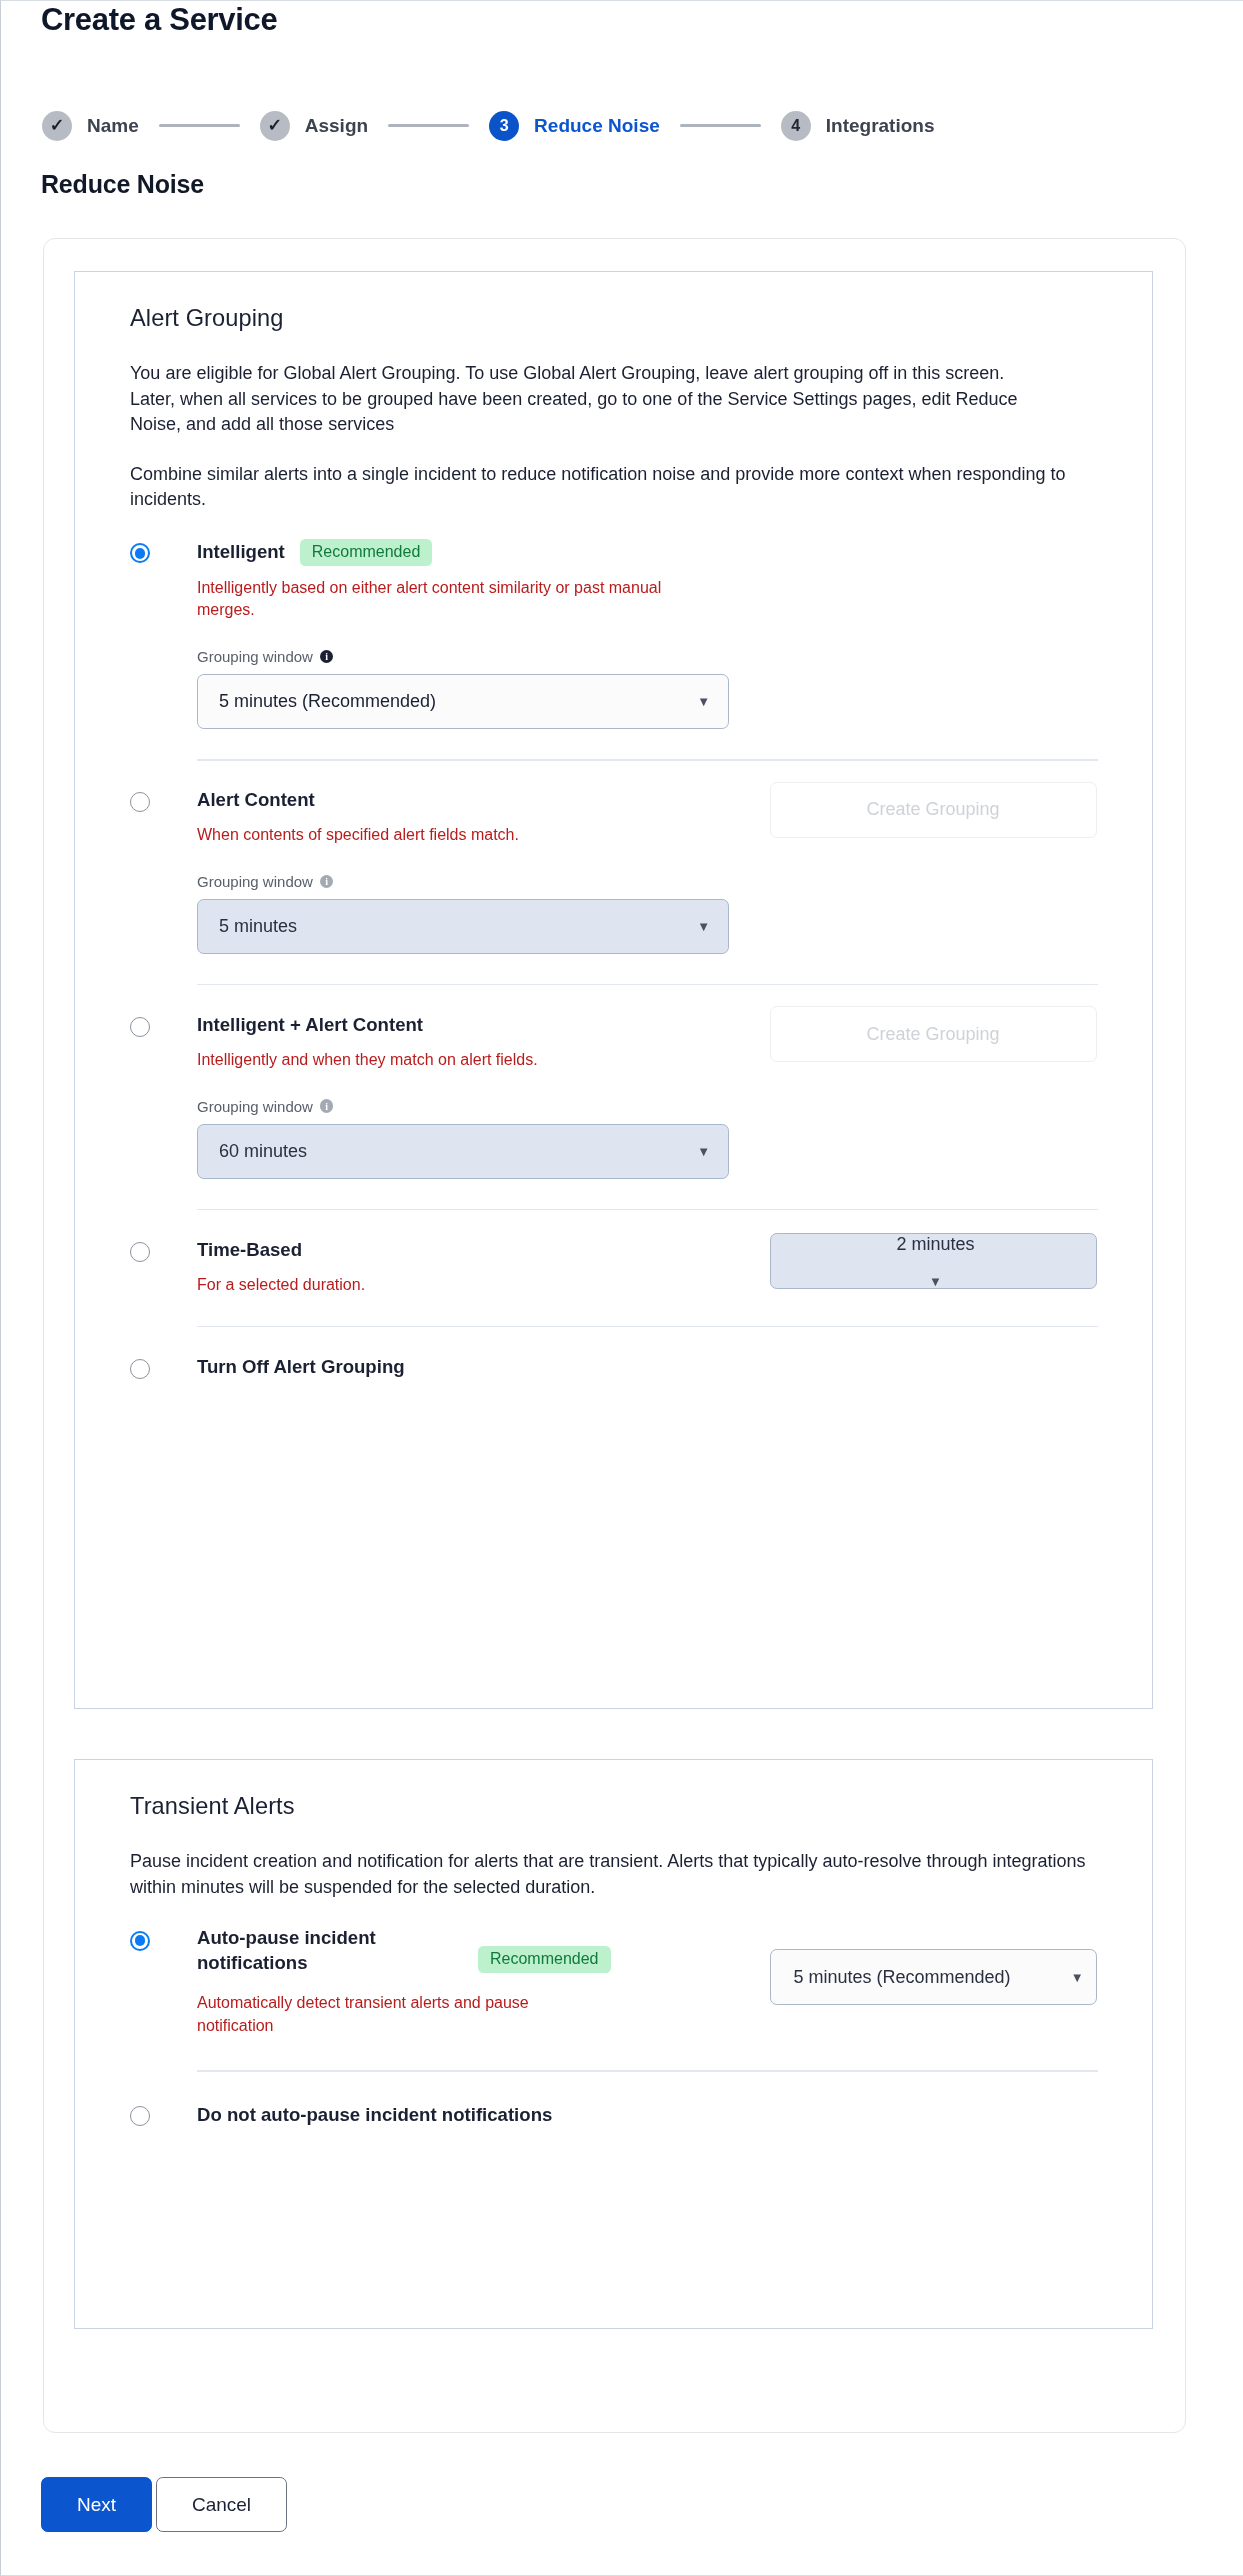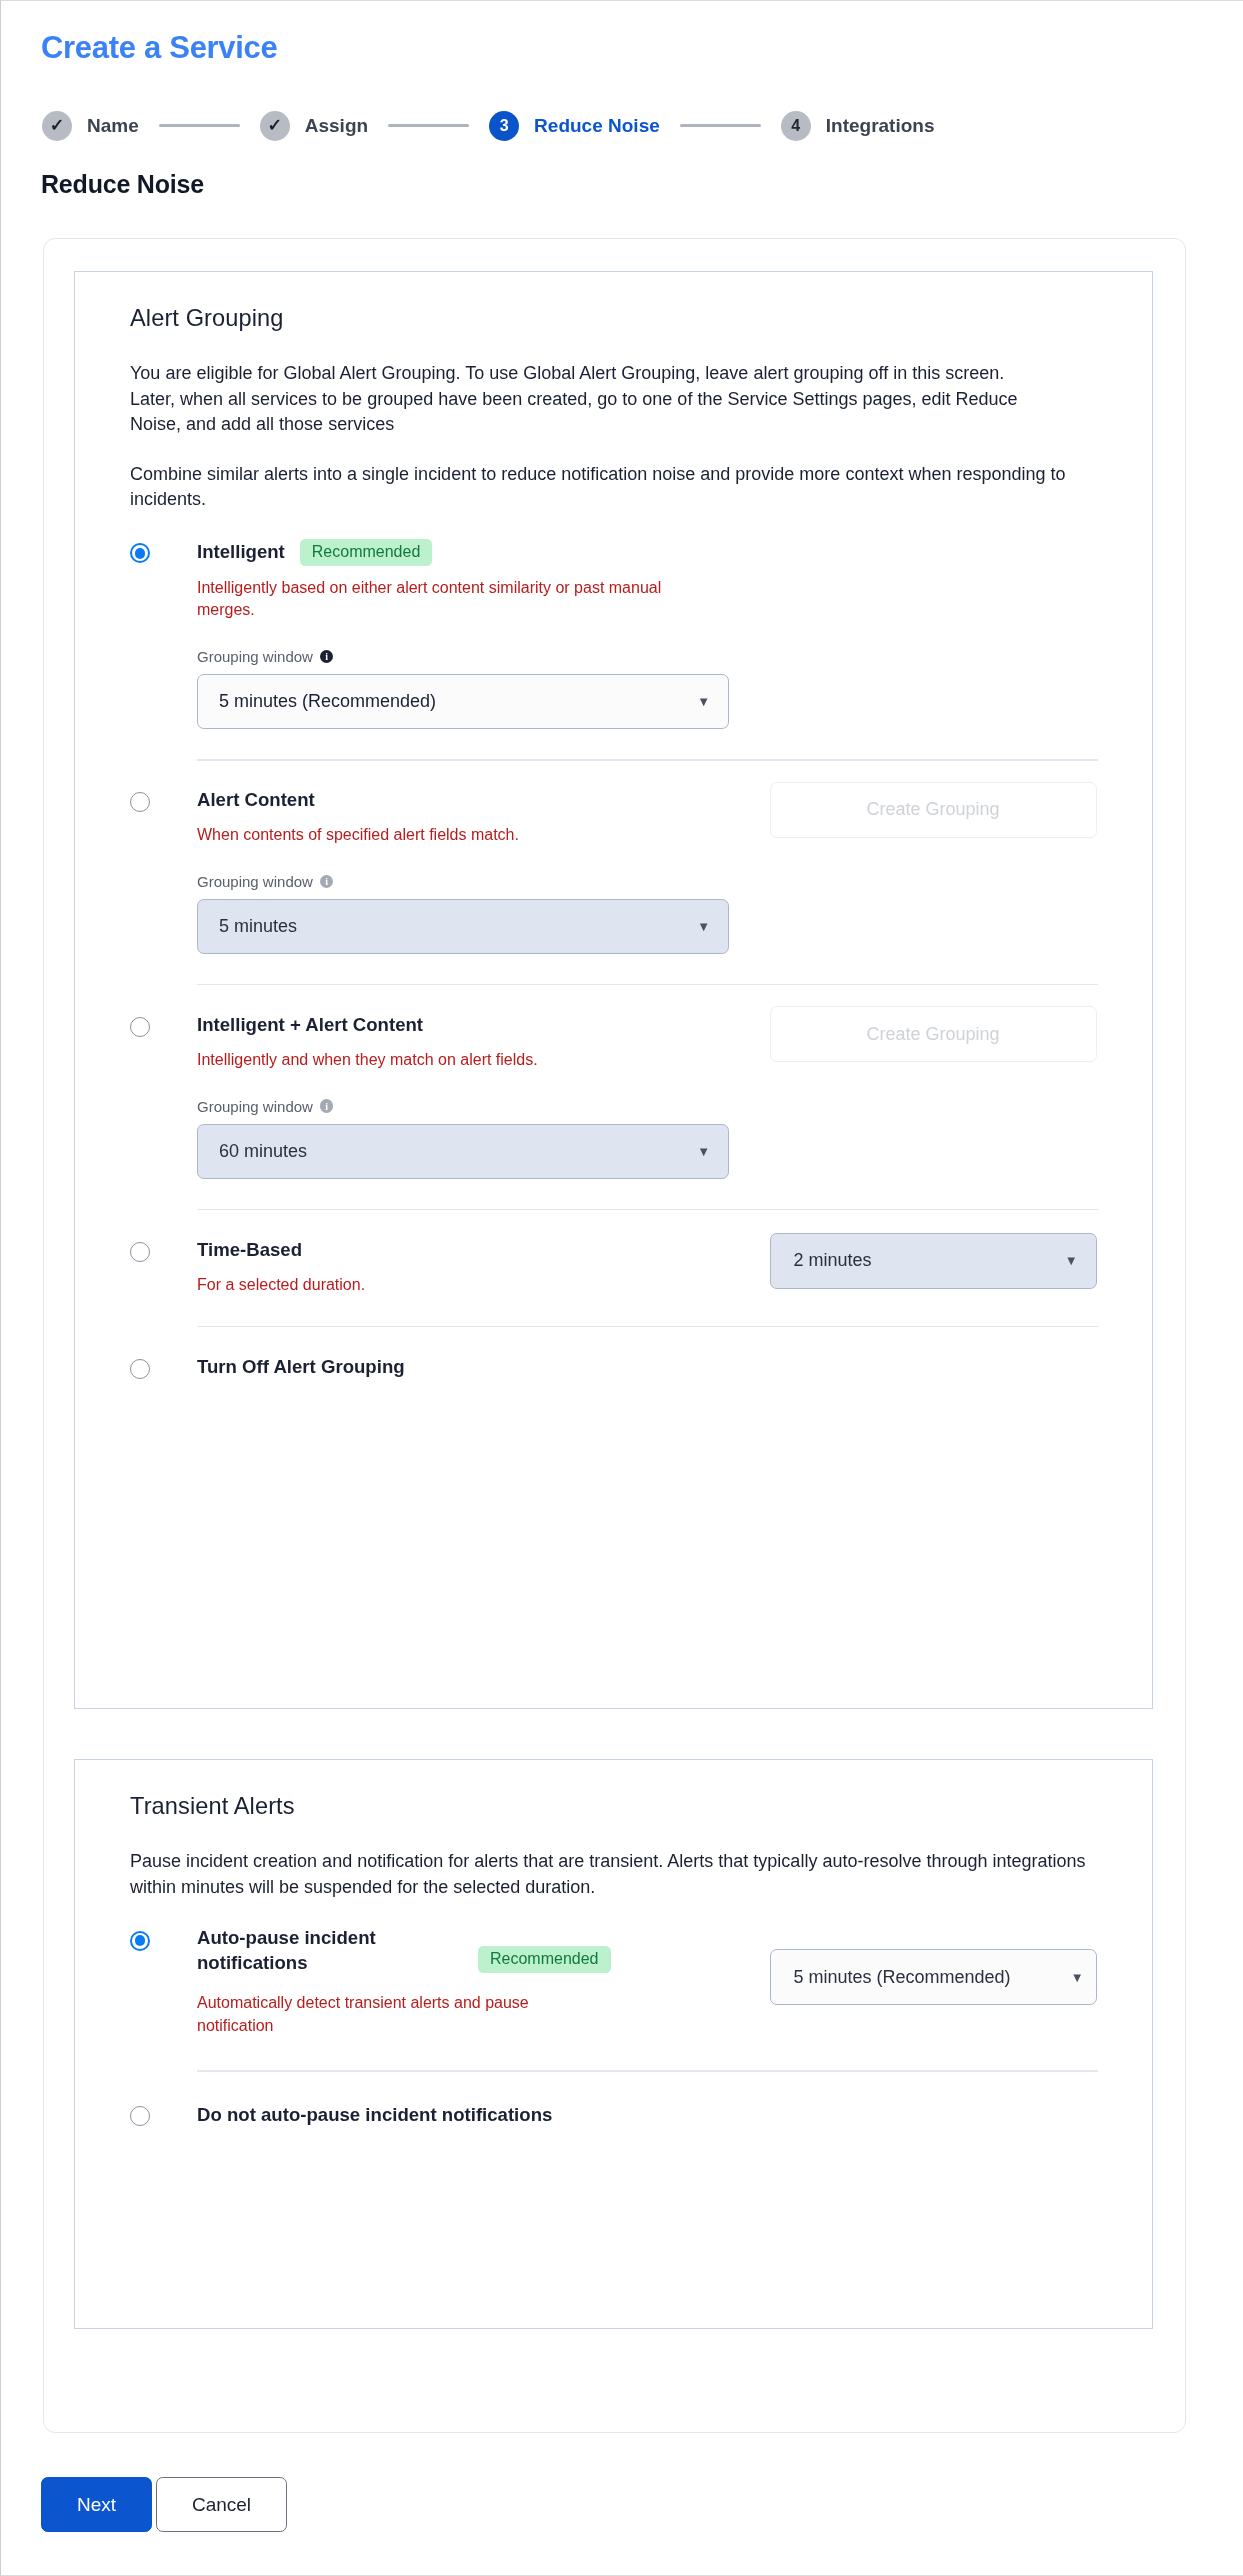--- a/index.html
+++ b/index.html
@@ -18,25 +18,25 @@
     height: 2576px;
     background: #ffffff;
     border: 0.8px solid #d8dce3;
     border-left: 1.5px solid #c9ced6;
     overflow: hidden;
   }
 
   
   .page-title {
     position: absolute;
-    left: 40px; top: 29px;
+    left: 40px; top: 1px;
     font-size: 31px;
     font-weight: 700;
     letter-spacing: -0.3px;
-    color: #3b82f6;
+    color: #0f172a;
   }
 
   .stepper {
     position: absolute;
     left: 41px; top: 108px;
     display: flex;
     align-items: center;
     height: 33px;
   }
   .step { display:flex; align-items:center; }
@@ -393,21 +393,21 @@
                 <span>60 minutes</span>
                 <span class="caret">▼</span>
               </div>
               <div class="divider"></div>
             </div>
           </div>
 
           <div class="option" style="margin-top:27px;">
             <div class="radio"></div>
             <div class="option-body">
-              <div class="right-select" style="right:1.5px; top:-4.6px;">
+              <div class="right-select" style="right:1.5px; top:-4.6px;flex-direction:column;">
                 <span>2 minutes</span>
                 <span class="caret">▼</span>
               </div>
               <div class="opt-headrow">
                 <div class="opt-title">Time-Based</div>
               </div>
               <div class="opt-desc">For a selected duration.</div>
               <div class="divider" style="margin-top:29px;"></div>
             </div>
           </div>

